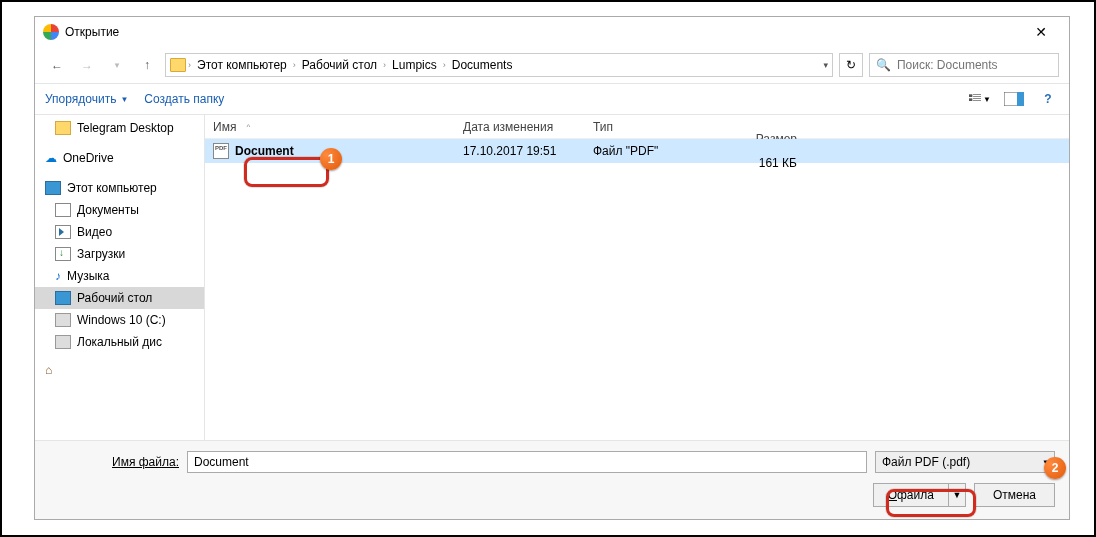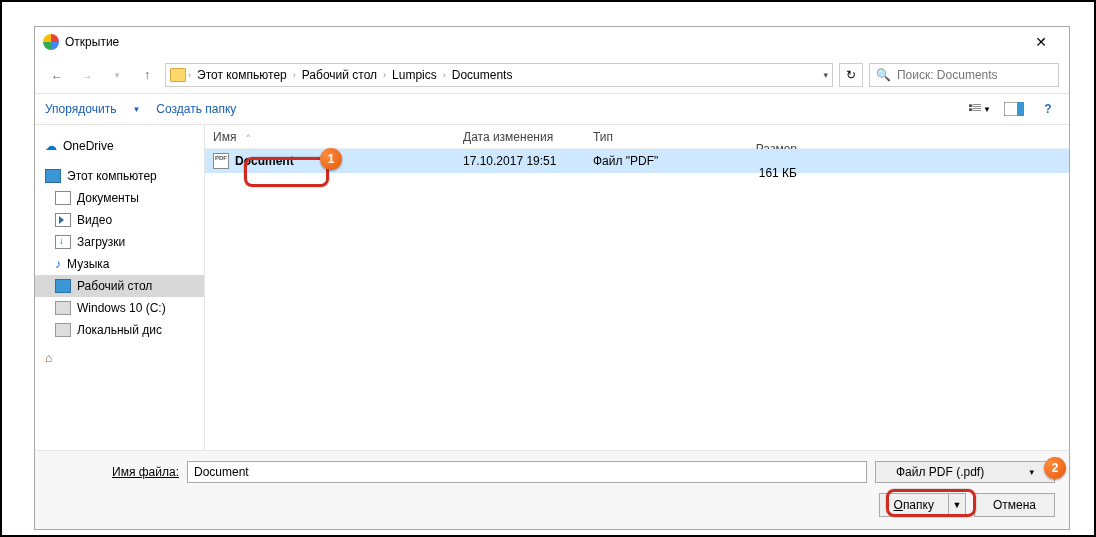--- a/index.html
+++ b/index.html
@@ -1,18 +1,18 @@
 <!DOCTYPE html>
 <html><head>
 <meta charset="utf-8">
 <style>
 * { box-sizing: border-box; margin: 0; padding: 0; font-family: "Segoe UI", Tahoma, sans-serif; font-size: 12px; }
 body { background: #fff; width: 1096px; height: 537px; position: relative; border: 2px solid #000; }
 
-.dialog { position: absolute; left: 32px; top: 24px; width: 1036px; height: 504px; background: #fff; border: 1px solid #aaa; display: flex; flex-direction: column; }
+.dialog { position: absolute; left: 32px; top: 14px; width: 1036px; height: 504px; background: #fff; border: 1px solid #aaa; display: flex; flex-direction: column; }
 
 
 .titlebar { height: 30px; display: flex; align-items: center; padding: 0 8px; }
 .titlebar .appicon { width: 16px; height: 16px; border-radius: 50%; background: conic-gradient(#ea4335 0 90deg,#4285f4 90deg 180deg,#34a853 180deg 270deg,#fbbc05 270deg 360deg); margin-right: 6px; }
 .titlebar .title { flex: 1; }
 .titlebar .close { width: 40px; text-align: center; font-size: 14px; cursor: pointer; }
 
 
 .navbar { height: 36px; display: flex; align-items: center; padding: 0 10px; gap: 6px; }
 .nav-btn { width: 24px; height: 24px; display: flex; align-items: center; justify-content: center; color: #555; cursor: pointer; }
@@ -21,21 +21,21 @@
 .folder-ico { width:16px; height:14px; background:#ffd86b; border:1px solid #d8a93a; border-radius:1px; }
 .crumb { padding: 0 4px; cursor: pointer; }
 .crumb-sep { color: #888; font-size: 9px; }
 .bc-drop { margin-left: auto; display:flex; align-items:center; gap:8px; color:#555; }
 .refresh { width:24px; height:24px; border:1px solid #ccc; display:flex; align-items:center; justify-content:center; cursor:pointer; }
 .search { width: 190px; height: 24px; border: 1px solid #ccc; display: flex; align-items: center; padding: 0 6px; color: #888; gap:6px; }
 .search input { border:0; outline:0; flex:1; font-size:12px; color:#333; background:transparent; }
 
 
 .toolbar { height: 32px; border-top:1px solid #e5e5e5; border-bottom:1px solid #e5e5e5; display:flex; align-items:center; padding:0 10px; gap:16px; }
-.tb-btn { color:#1a5fb4; cursor:pointer; display:flex; align-items:center; gap:16px; }
+.tb-btn { color:#1a5fb4; cursor:pointer; display:flex; align-items:center; gap:4px; }
 .tb-right { margin-left:auto; display:flex; align-items:center; gap:12px; }
 .tb-ico { width:22px; height:18px; display:flex; align-items:center; justify-content:center; cursor:pointer; }
 
 
 .body { flex:1; display:flex; min-height:0; }
 .tree { width:170px; border-right:1px solid #e5e5e5; overflow:hidden; padding-top:2px; }
 .tree-item { height:22px; display:flex; align-items:center; padding-left:20px; gap:6px; cursor:pointer; white-space:nowrap; }
 .tree-item.sel { background:#d8d8d8; }
 .tree-item.top { padding-left:10px; }
 .ico { width:16px; height:14px; flex-shrink:0; }
@@ -61,21 +61,21 @@
 
 .list-row { height:24px; display:flex; align-items:center; background:#cde8ff; }
 .list-row .c-name { font-weight:600; }
 .pdf-ico { width:16px; height:16px; background:#fff; border:1px solid #888; font-size:6px; line-height:6px; padding:1px; color:#555; }
 
 
 .footer { border-top:1px solid #e5e5e5; padding:10px 14px 12px 14px; background:#f7f7f7; }
 .fn-row { display:flex; align-items:center; gap:8px; margin-bottom:10px; }
 .fn-label { width:130px; text-align:right;text-decoration:underline; }
 .fn-input { flex:1; height:22px; border:1px solid #aaa; padding:0 6px; background:#fff; }
-.fn-type { width:180px; height:22px; border:1px solid #aaa; background:#eee; display:flex; align-items:center; padding:0 20px; justify-content:space-between; cursor:pointer; }
+.fn-type { width:180px; height:22px; border:1px solid #aaa; background:#eee; display:flex; align-items:center; padding:0 6px; justify-content:space-between; cursor:pointer; }
 .btn-row { display:flex; justify-content:flex-end; gap:8px; }
 .btn { height:24px; border:1px solid #aaa; background:#f0f0f0; padding:0 18px; display:flex; align-items:center; cursor:pointer; }
 .btn.split { padding:0; }
 .btn.split .main { padding:0 14px; border-right:1px solid #aaa; height:100%; display:flex; align-items:center; }
 .btn.split .dd { width:16px; text-align:center; font-size:9px; }
 
 
 .annot { position:absolute; border:3px solid #d12a1e; border-radius:8px; pointer-events:none; box-shadow:0 0 0 1px rgba(0,0,0,.1); }
 .badge { position:absolute; width:22px; height:22px; border-radius:50%; background:radial-gradient(circle at 30% 30%,#ff8a3d,#e25a0b); color:#fff; font-weight:bold; display:flex; align-items:center; justify-content:center; font-size:12px; pointer-events:none; box-shadow:0 1px 2px rgba(0,0,0,.4); }
 </style>
@@ -139,20 +139,24 @@
             <rect x="0" y="0" width="20" height="14" fill="none" stroke="#555"></rect>
             <rect x="13" y="0" width="7" height="14" fill="#3b97d3"></rect>
           </svg>
       </div>
       <div class="tb-ico" style="color:#2b6fb4; font-weight:bold;">?</div>
     </div>
   </div>
 
   <div class="body">
     <div class="tree">
+      <div class="tree-item">
+          <div class="ico folder"></div>
+          <span>Telegram Desktop</span>
+        </div>
       <div style="height:8px"></div>
       <div class="tree-item top">
           <span style="color:#0078d4;">☁</span>
           <span>OneDrive</span>
         </div>
       <div style="height:8px"></div>
       <div class="tree-item top">
           <div class="ico pc"></div>
           <span>Этот компьютер</span>
         </div>
@@ -218,21 +222,21 @@
       <input class="fn-input" value="Document" style="">
       <div class="fn-type">
         <span>Файл PDF (.pdf)</span>
         <span style="font-size:9px;">▾</span>
       </div>
     </div>
     <div class="btn-row">
       <div class="btn split">
         <div class="main">
             <span style="text-decoration:underline; text-decoration-color:transparent;"><u style="text-decoration:underline;">О</u></span>
-            <span>папку</span>
+            <span>файла</span>
           </div>
         <div class="dd">▼</div>
       </div>
       <div class="btn">Отмена</div>
     </div>
   </div>
 
 </div>
 
 <div class="annot" style="left:242px; top:155px; width:85px; height:30px;"></div>

